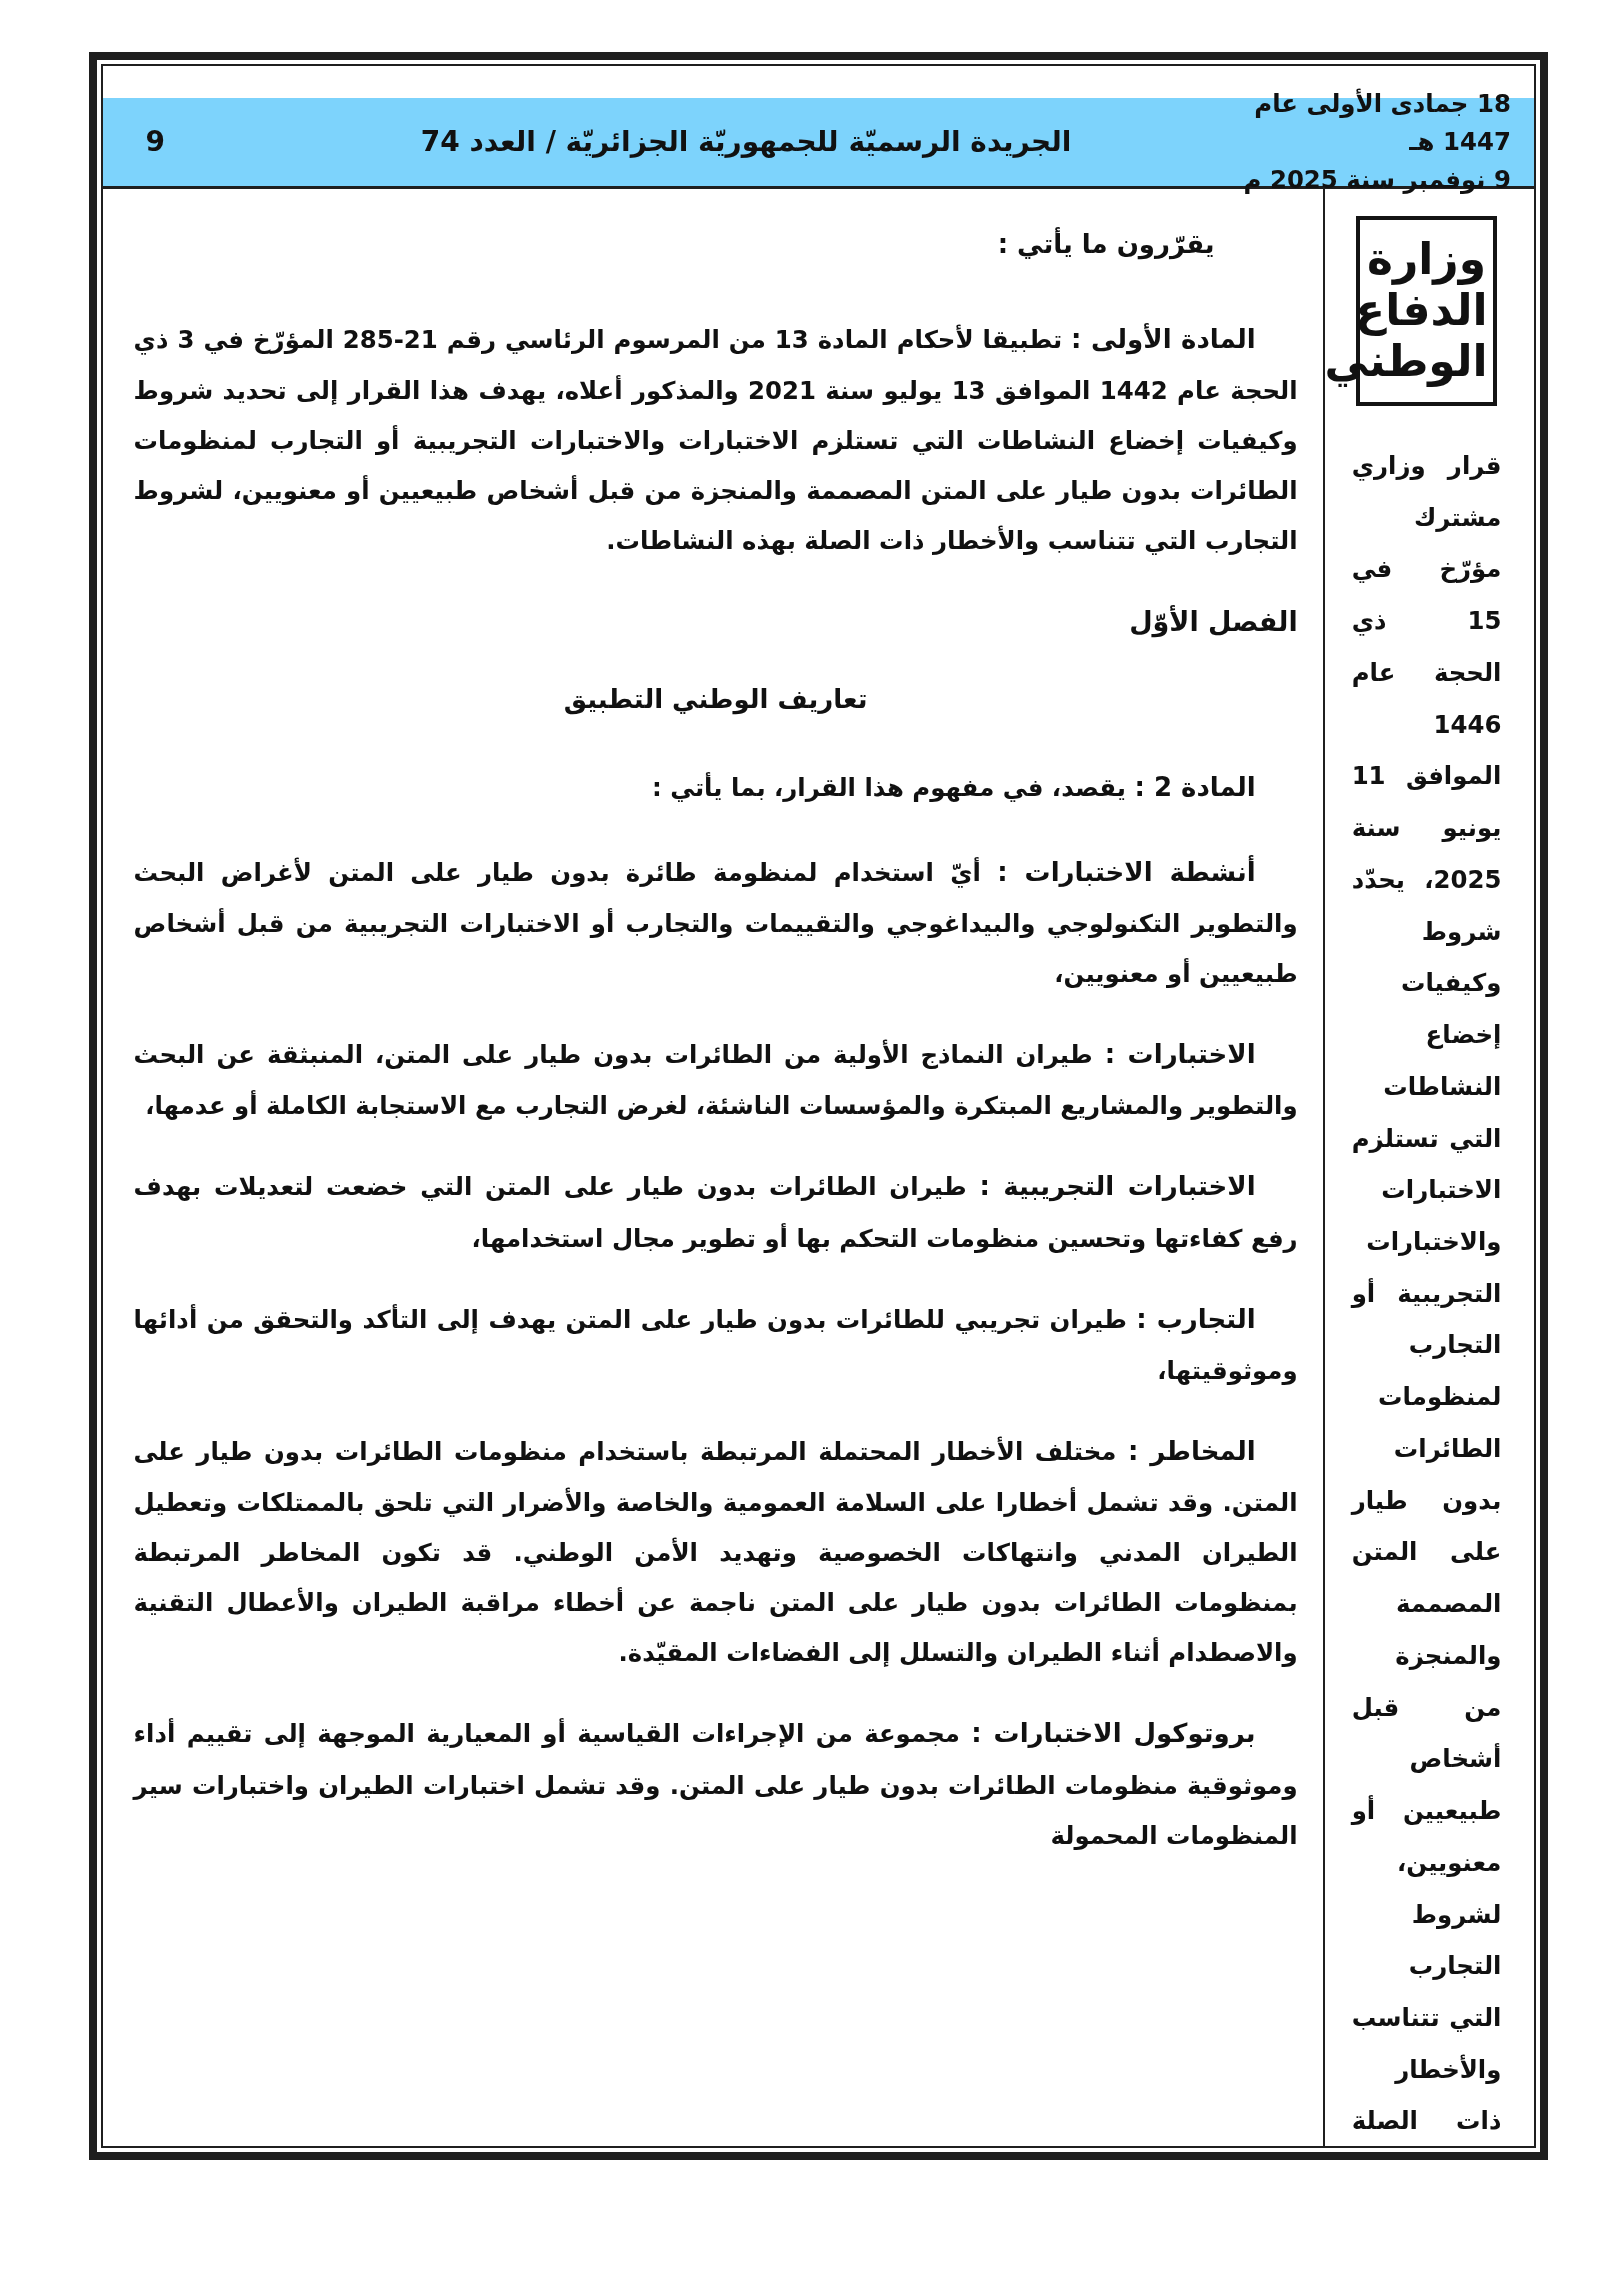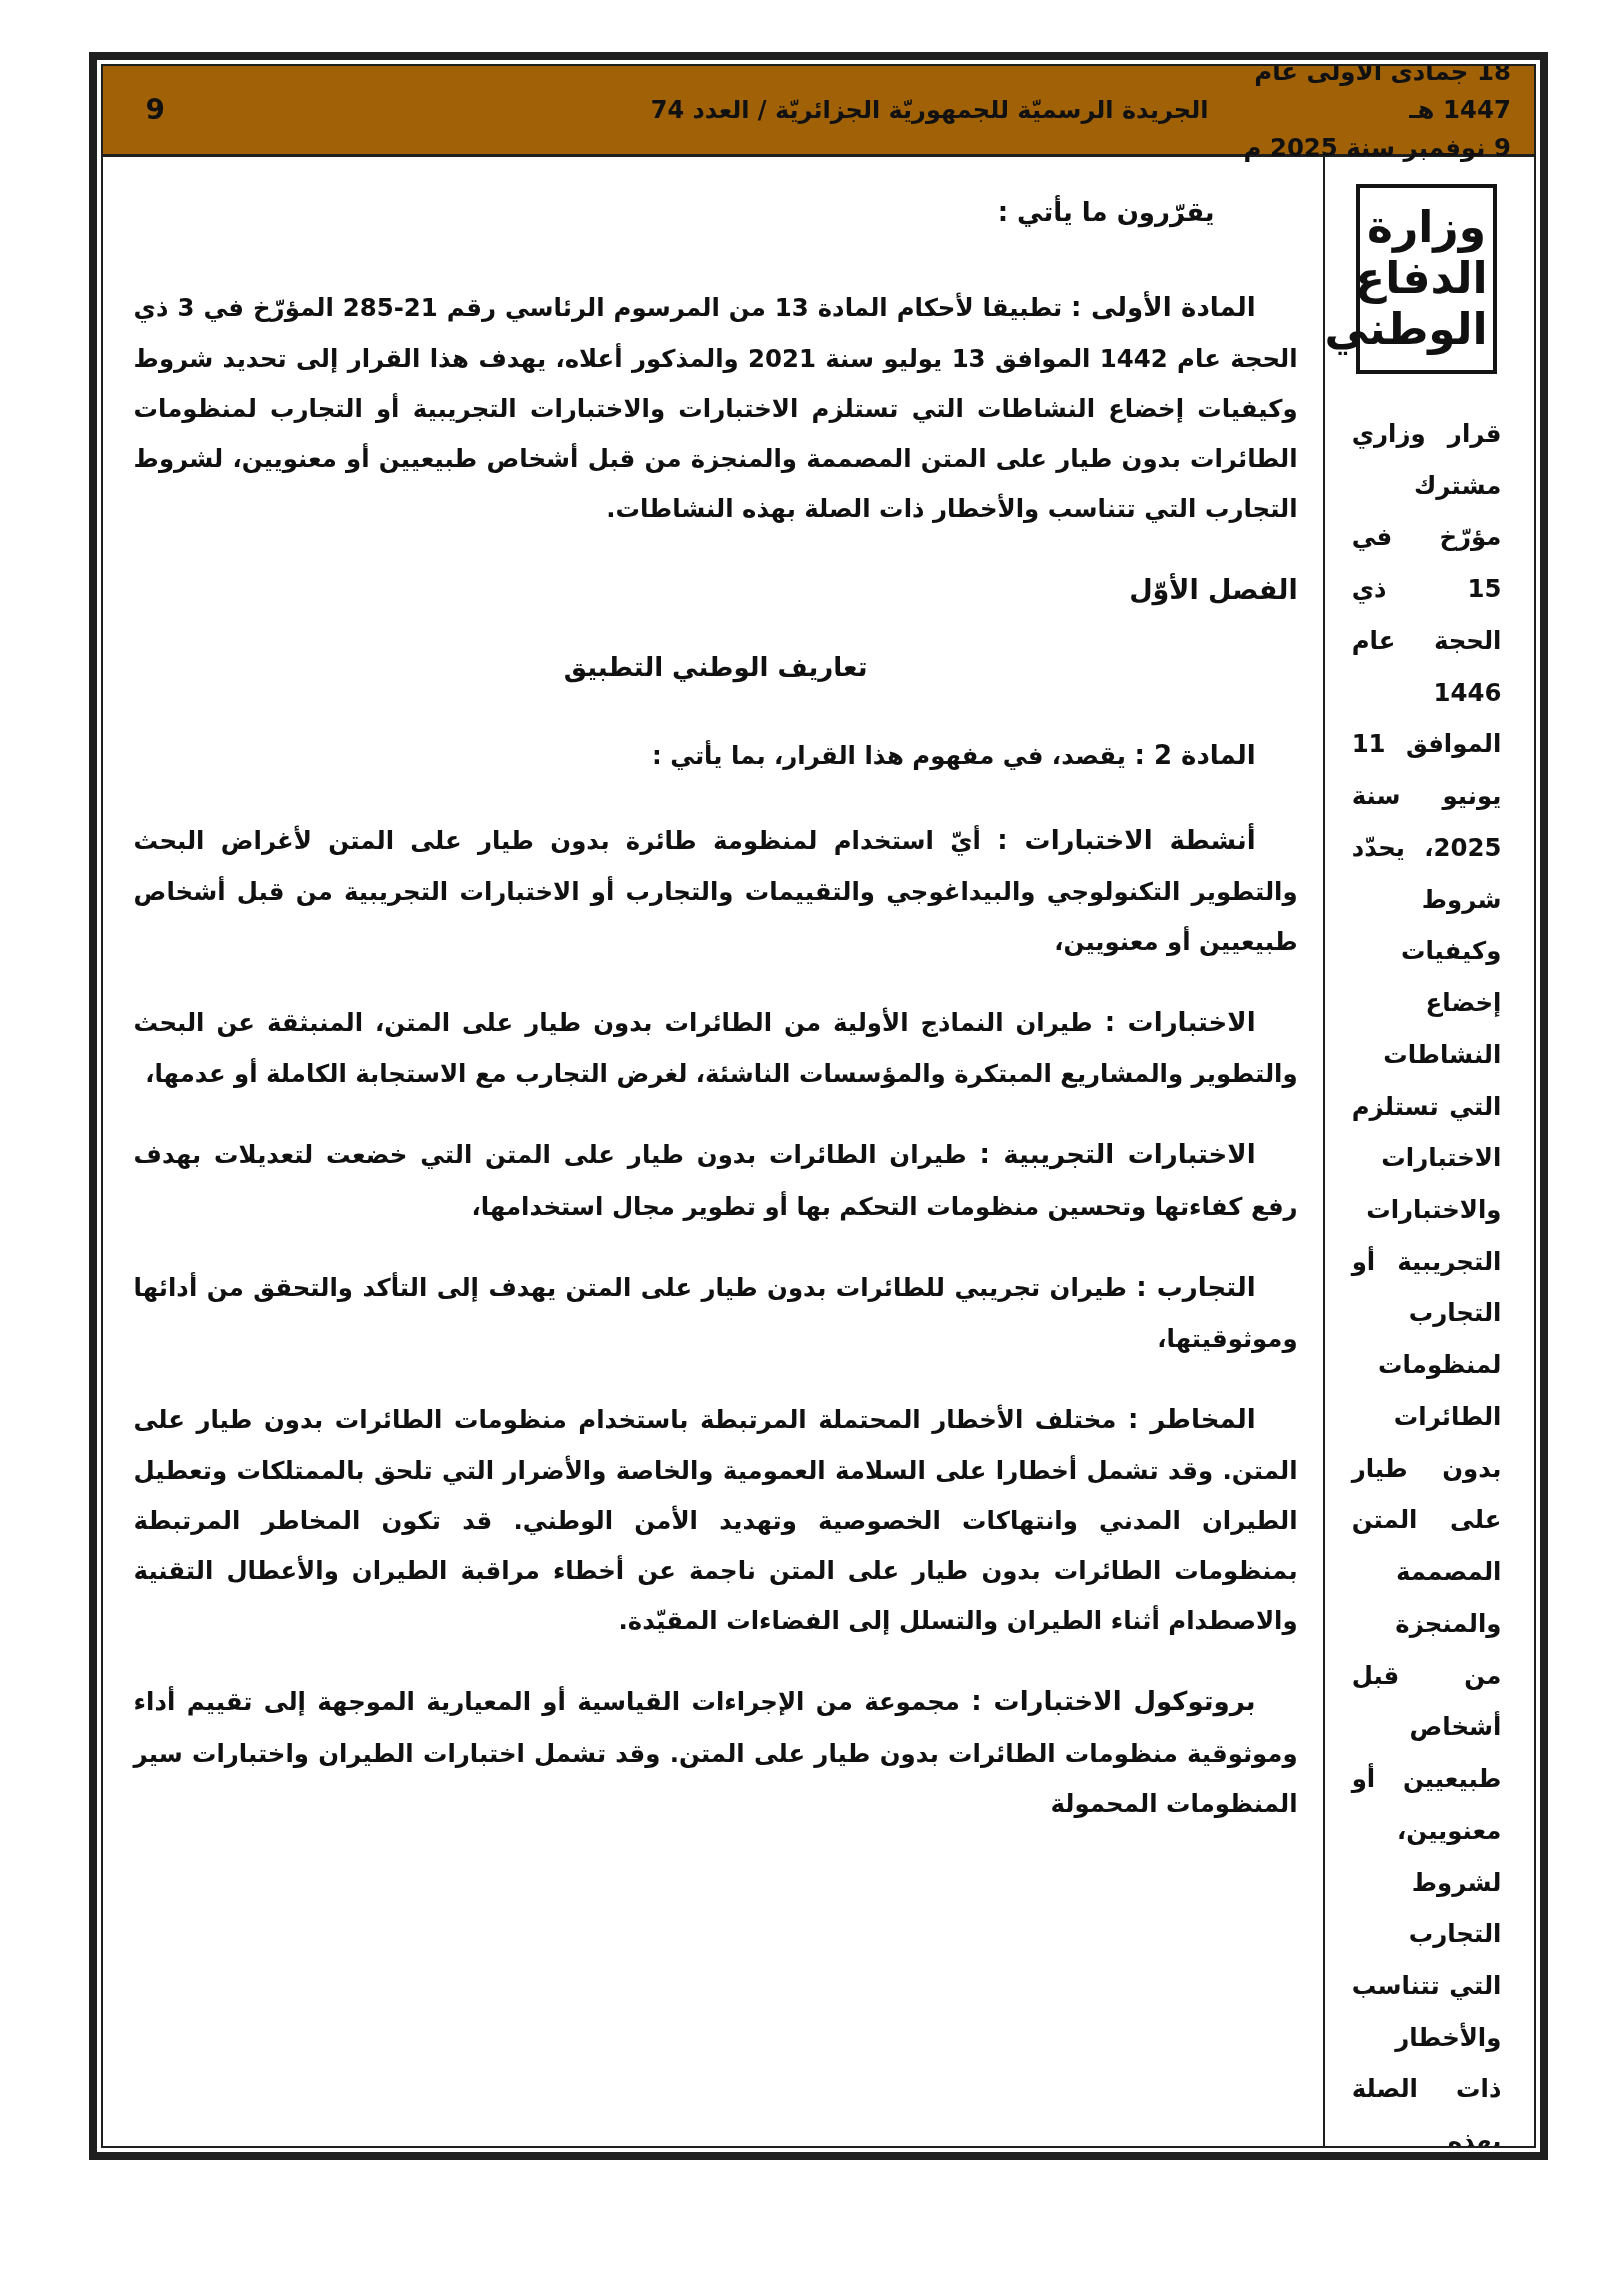--- a/index.html
+++ b/index.html
@@ -23,36 +23,38 @@
     width:100%;height:100%;
     border:2.7px solid #1f1f1f;
     box-sizing:border-box;
     display:flex;flex-direction:column;
     overflow:hidden;
   }
   
   .masthead{
     flex-shrink:0;
     height:88px;
-    background:#a16207;
+    background:#7dd3fc;
     border-bottom:3.6px solid #1f1f1f;
     display:flex;align-items:center;
     direction:rtl;
     font-weight:bold;
+    margin-top:32px;
   }
   .masthead-dates{
     flex:0 0 326px;
     padding-right:23.5px;
     text-align:right;
     font-size:24.4px;line-height:1.55;
     box-sizing:border-box;
   }
   .masthead-title{
     flex:1 1 auto;
-    font-size:24px;
+    text-align:center;
+    font-size:28px;
     letter-spacing:0;
   }
   .masthead-page{
     flex:0 0 181px;
     padding-left:43px;
     text-align:left;
     font-size:28px;
     box-sizing:border-box;
   }
   

